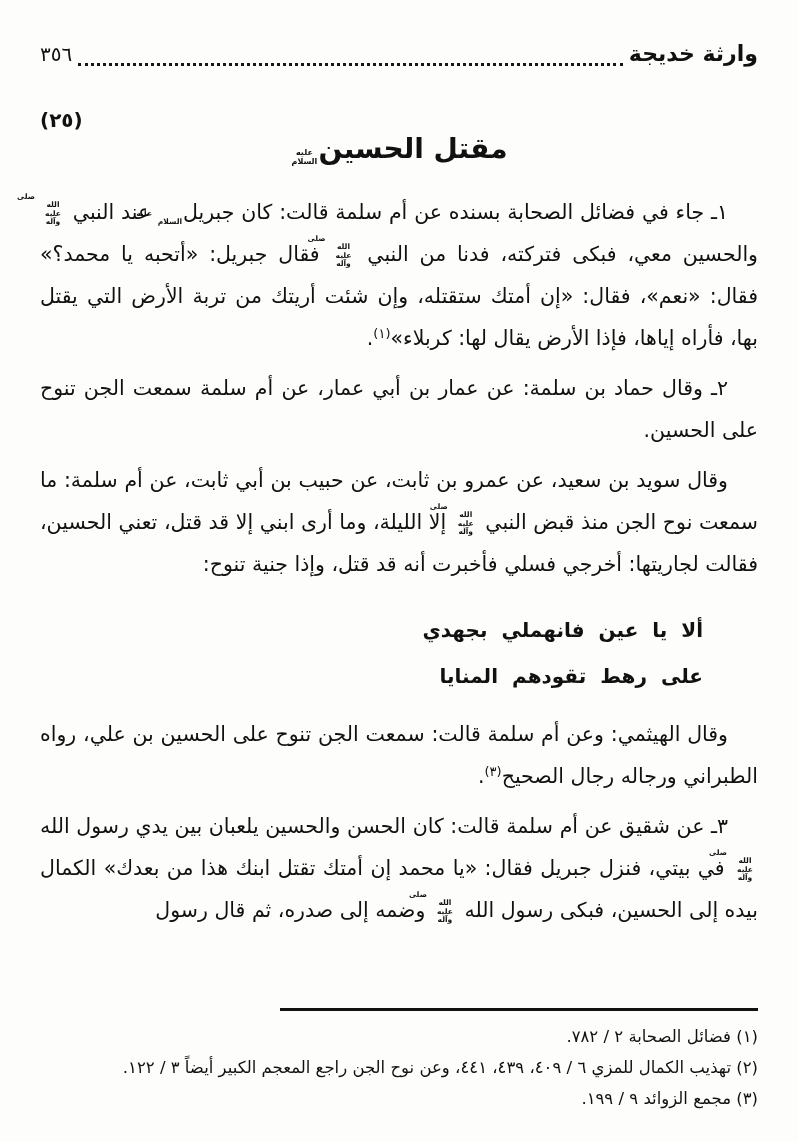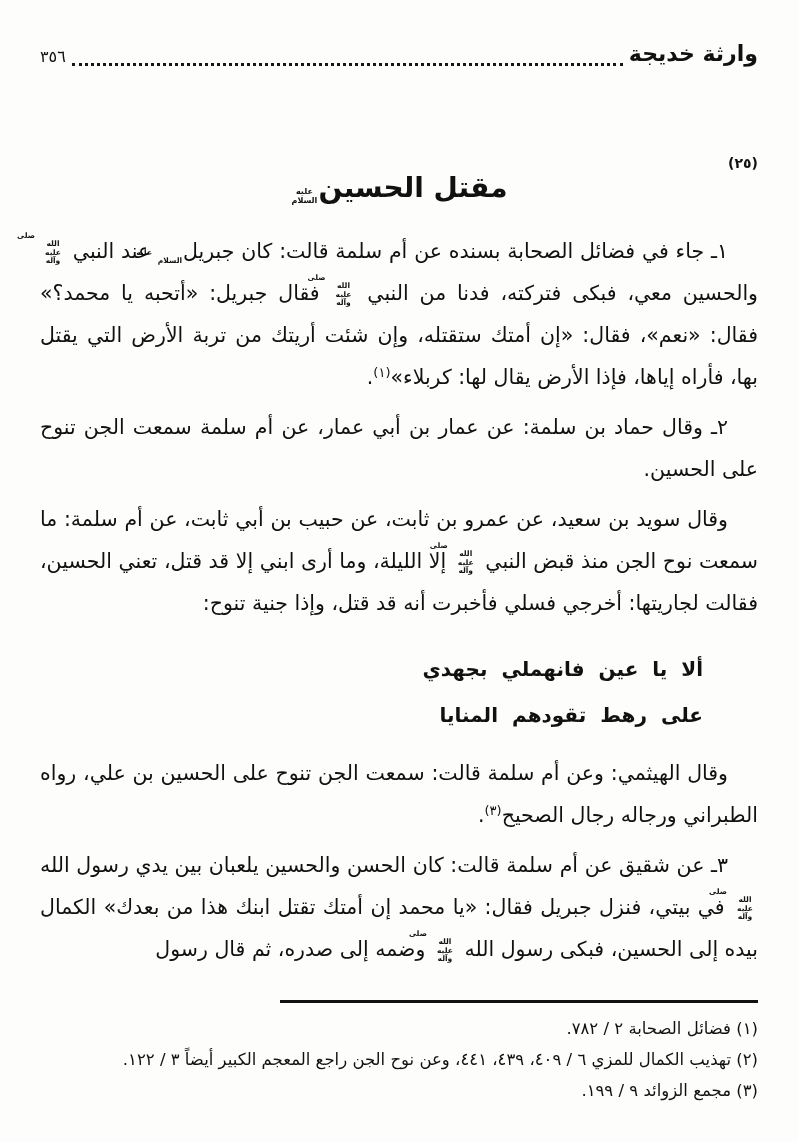--- a/index.html
+++ b/index.html
@@ -13,24 +13,24 @@
     overflow:hidden;
     margin:0 auto;
   }
   
   .header{
     position:absolute;top:34px;right:40px;left:40px;
     display:flex;align-items:flex-end;
   }
   .running-title{font-weight:700;font-size:22px;white-space:nowrap;margin-top:7px;}
   .leader{flex:1;height:13px;margin:0 6px;border-bottom:3px dotted #161616;}
-  .page-number{font-size:16px;white-space:nowrap;}
+  .page-number{font-size:20px;white-space:nowrap;}
   
   .content{position:absolute;top:108px;right:40px;left:40px;}
-  .section-number{text-align:right;font-weight:700;font-size:14px;letter-spacing:1px;margin-top:47px;}
+  .section-number{text-align:left;font-weight:700;font-size:20px;letter-spacing:1px;}
   .section-title{text-align:center;font-weight:700;font-size:28px;}
   
   .para{
     font-size:20.5px;line-height:42px;
     text-align:justify;
     margin:0;
   }
   .para.indent{text-indent:30px;}
   .para + .para{margin-top:8px;}
   .body-start{margin-top:24px;}
@@ -46,21 +46,21 @@
   
   .poetry{margin:22px 0 14px;font-weight:700;font-size:20px;}
   .verse-line{
     display:flex;justify-content:space-between;
     padding:0 55px 0 88px;
     line-height:46px;
   }
   .hemistich{word-spacing:7px;white-space:nowrap;}
   
   .footnotes{
-    position:absolute;bottom:36px;right:40px;left:40px;
+    position:absolute;bottom:28px;right:40px;left:40px;
     font-size:16.5px;line-height:31px;
   }
   .fn-rule{width:478px;border-top:3px solid #111;margin-bottom:10px;}
   .footnote{text-align:right;}
 </style>
 </head>
 <body>
 
 <div class="page">
 

